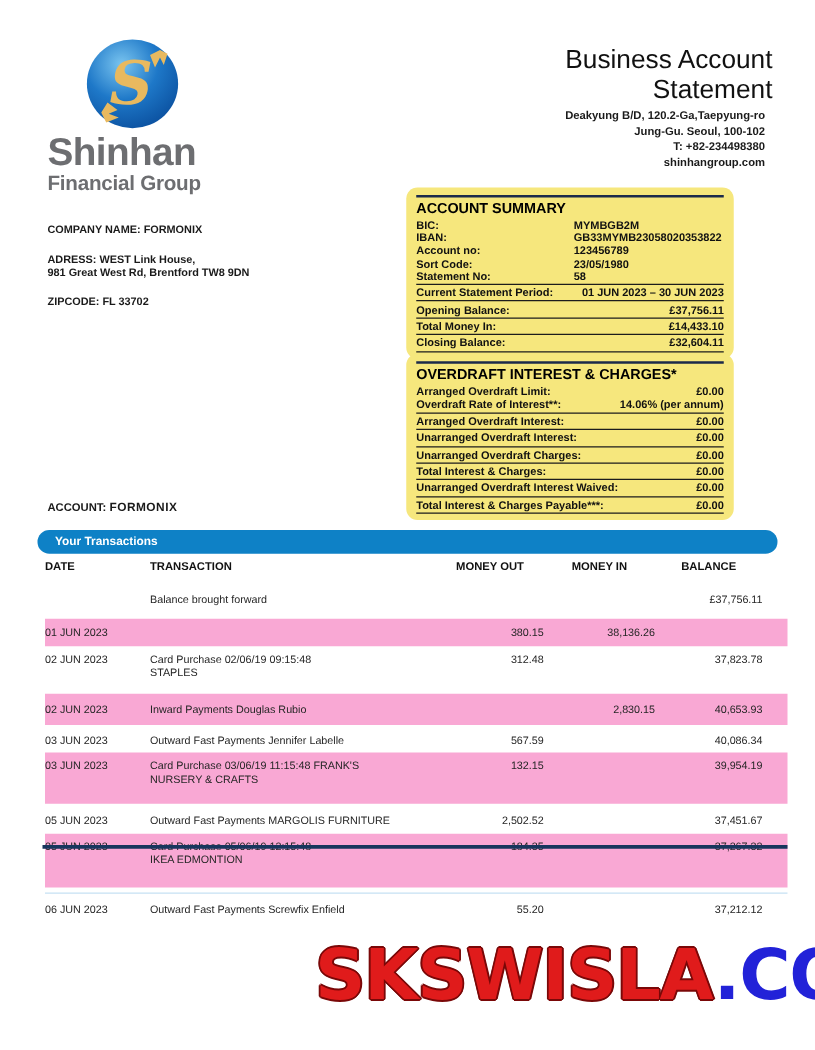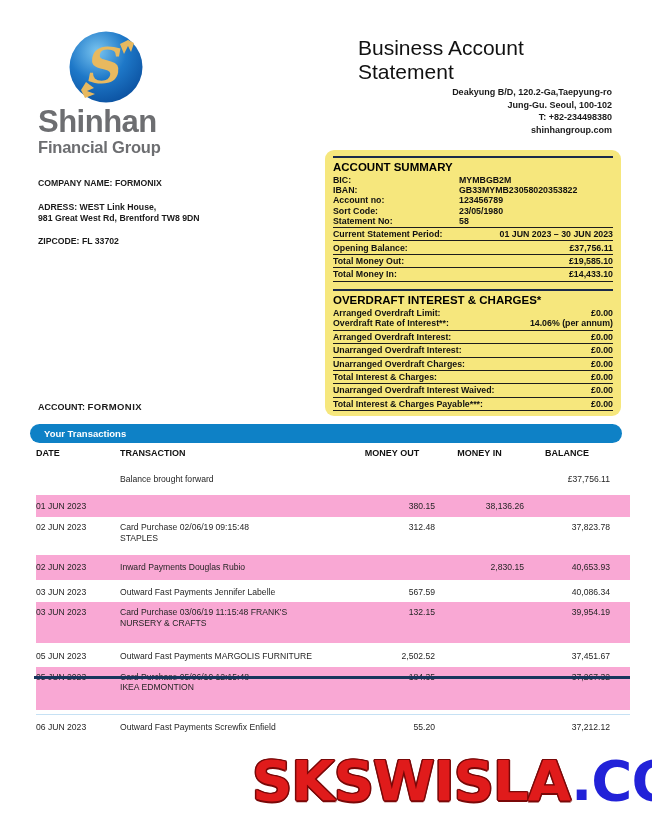--- a/index.html
+++ b/index.html
@@ -13,27 +13,27 @@
   .logo-wrap { margin-left:30px; width:76px; height:74px; }
   .brand-name { font-size:31px; font-weight:bold; color:#6d6e71; letter-spacing:-0.5px; line-height:32px; margin-top:2px; }
   .brand-sub  { font-size:16.5px; font-weight:bold; color:#6d6e71; letter-spacing:-0.2px; line-height:18px; }
 
   
   .company { position:absolute; left:38px; top:178px; font-size:8.7px; font-weight:bold; color:#1a1a1a; line-height:11px; }
   .company .gap1 { margin-top:13px; }
   .company .gap2 { margin-top:12px; }
 
   
-  .doc-title { position:absolute; left:358px; top:36px; width:260px; text-align:left;
+  .doc-title { position:absolute; left:358px; top:36px; width:260px; text-align:right;
                font-size:21px; font-weight:400; color:#111; letter-spacing:0; }
   .bank-address { position:absolute; right:40px; top:86px; text-align:right;
                   font-size:9px; font-weight:bold; color:#1a1a1a; line-height:12.5px; }
 
   
-  .ybox { position:absolute; left:325px; width:296px; background:#f6e77d; border-radius:9px;
+  .ybox { position:absolute; left:325px; width:262px; background:#f6e77d; border-radius:9px;
           padding:4px 8px 5px 8px; box-sizing:border-box; }
   .ybox::before { content:""; display:block; border-top:2px solid #1b2a4a; margin:2px 0 3px 0; }
   .ybox-title { font-size:11.5px; font-weight:bold; color:#000; margin-bottom:2px; }
   .irow { display:flex; font-size:8.8px; font-weight:bold; line-height:10.2px; color:#111;gap:36px; }
   .irow .lbl { width:90px; flex:none; }
   .prow { display:flex; justify-content:space-between; font-size:8.8px; font-weight:bold; line-height:10.4px; color:#111; }
   .ruled-group { border-bottom:1.4px solid #1c1c1c; margin-top:1px; }
   .rrow { display:flex; justify-content:space-between; border-top:1.4px solid #1c1c1c;
           padding:1.1px 0; font-size:8.8px; font-weight:bold; line-height:10.2px; color:#111; }
   #summary-box { top:150px; }
@@ -146,24 +146,20 @@
   <div class="rrow">
     <span class="lbl">Current Statement Period:</span>
     <span class="val">01 JUN 2023 – 30 JUN 2023</span>
   </div>
 
   <div class="rrow">
     <span class="lbl">Opening Balance:</span>
     <span class="val">£37,756.11</span>
   </div>
 
-  <div class="rrow">
-    <span class="lbl">Total Money Out:</span>
-    <span class="val">£19,585.10</span>
-  </div>
 
   <div class="rrow">
     <span class="lbl">Total Money In:</span>
     <span class="val">£14,433.10</span>
   </div>
 
   <div class="rrow">
     <span class="lbl">Closing Balance:</span>
     <span class="val">£32,604.11</span>
   </div>

